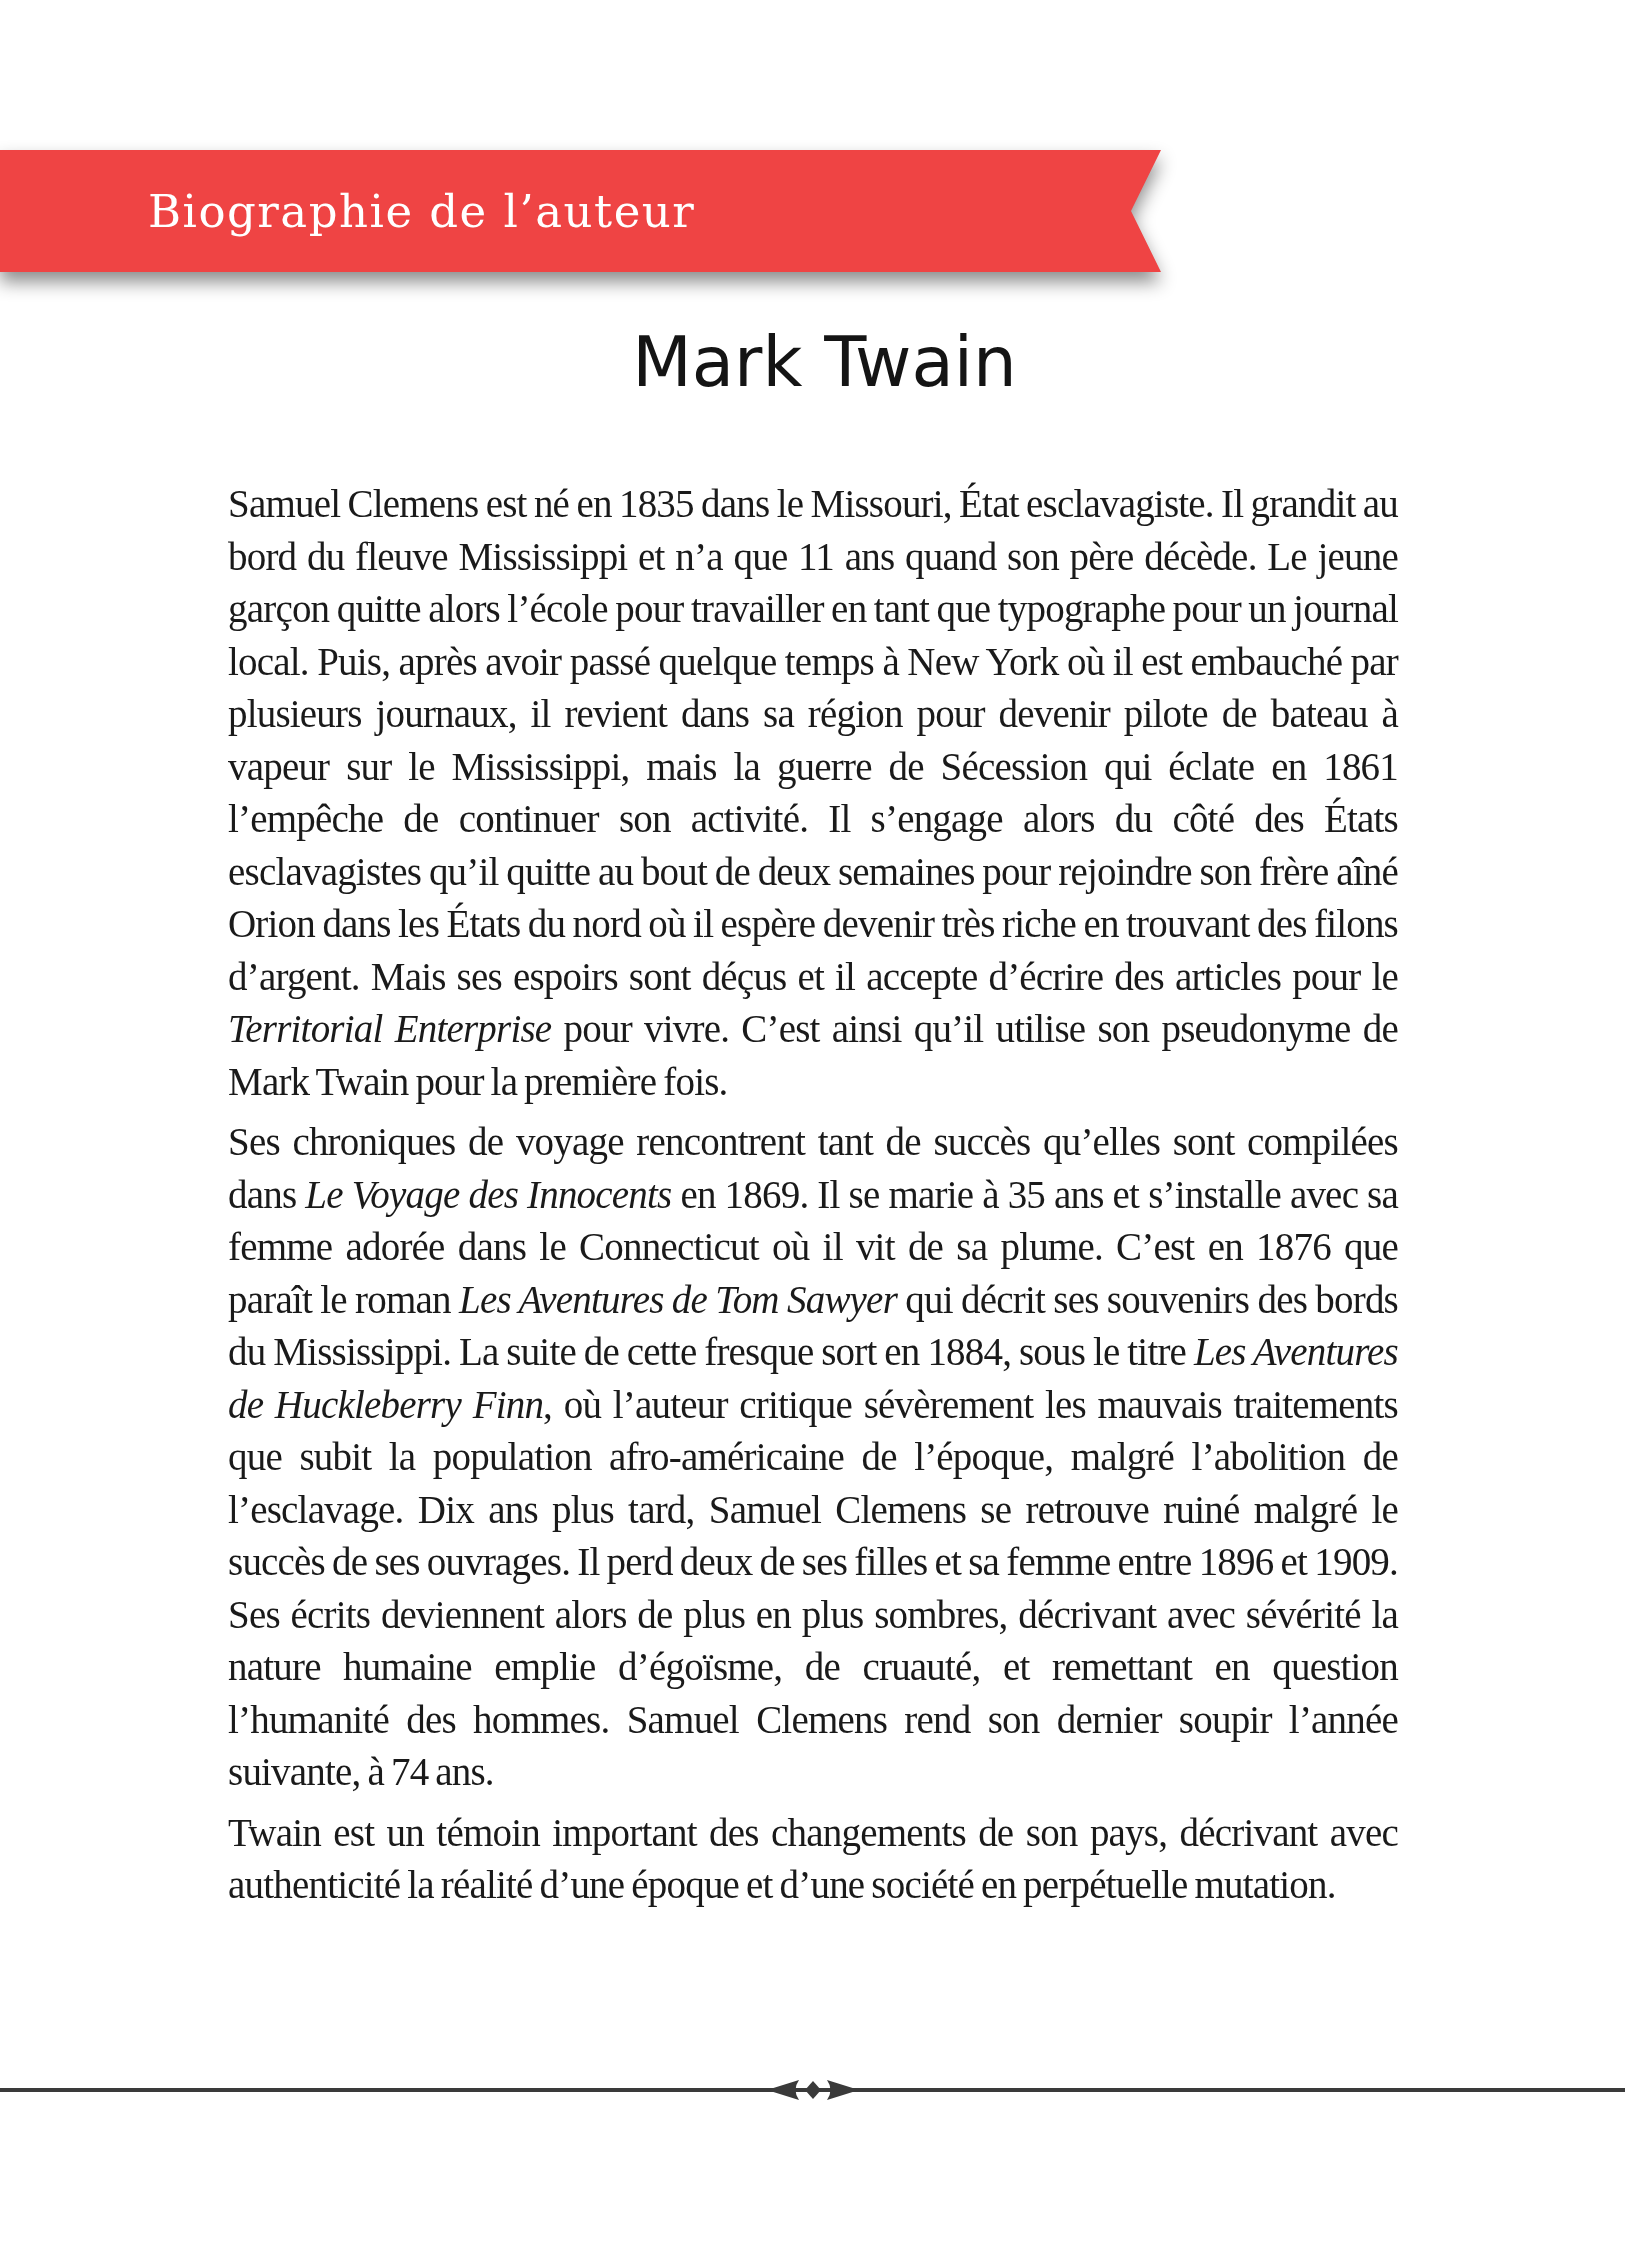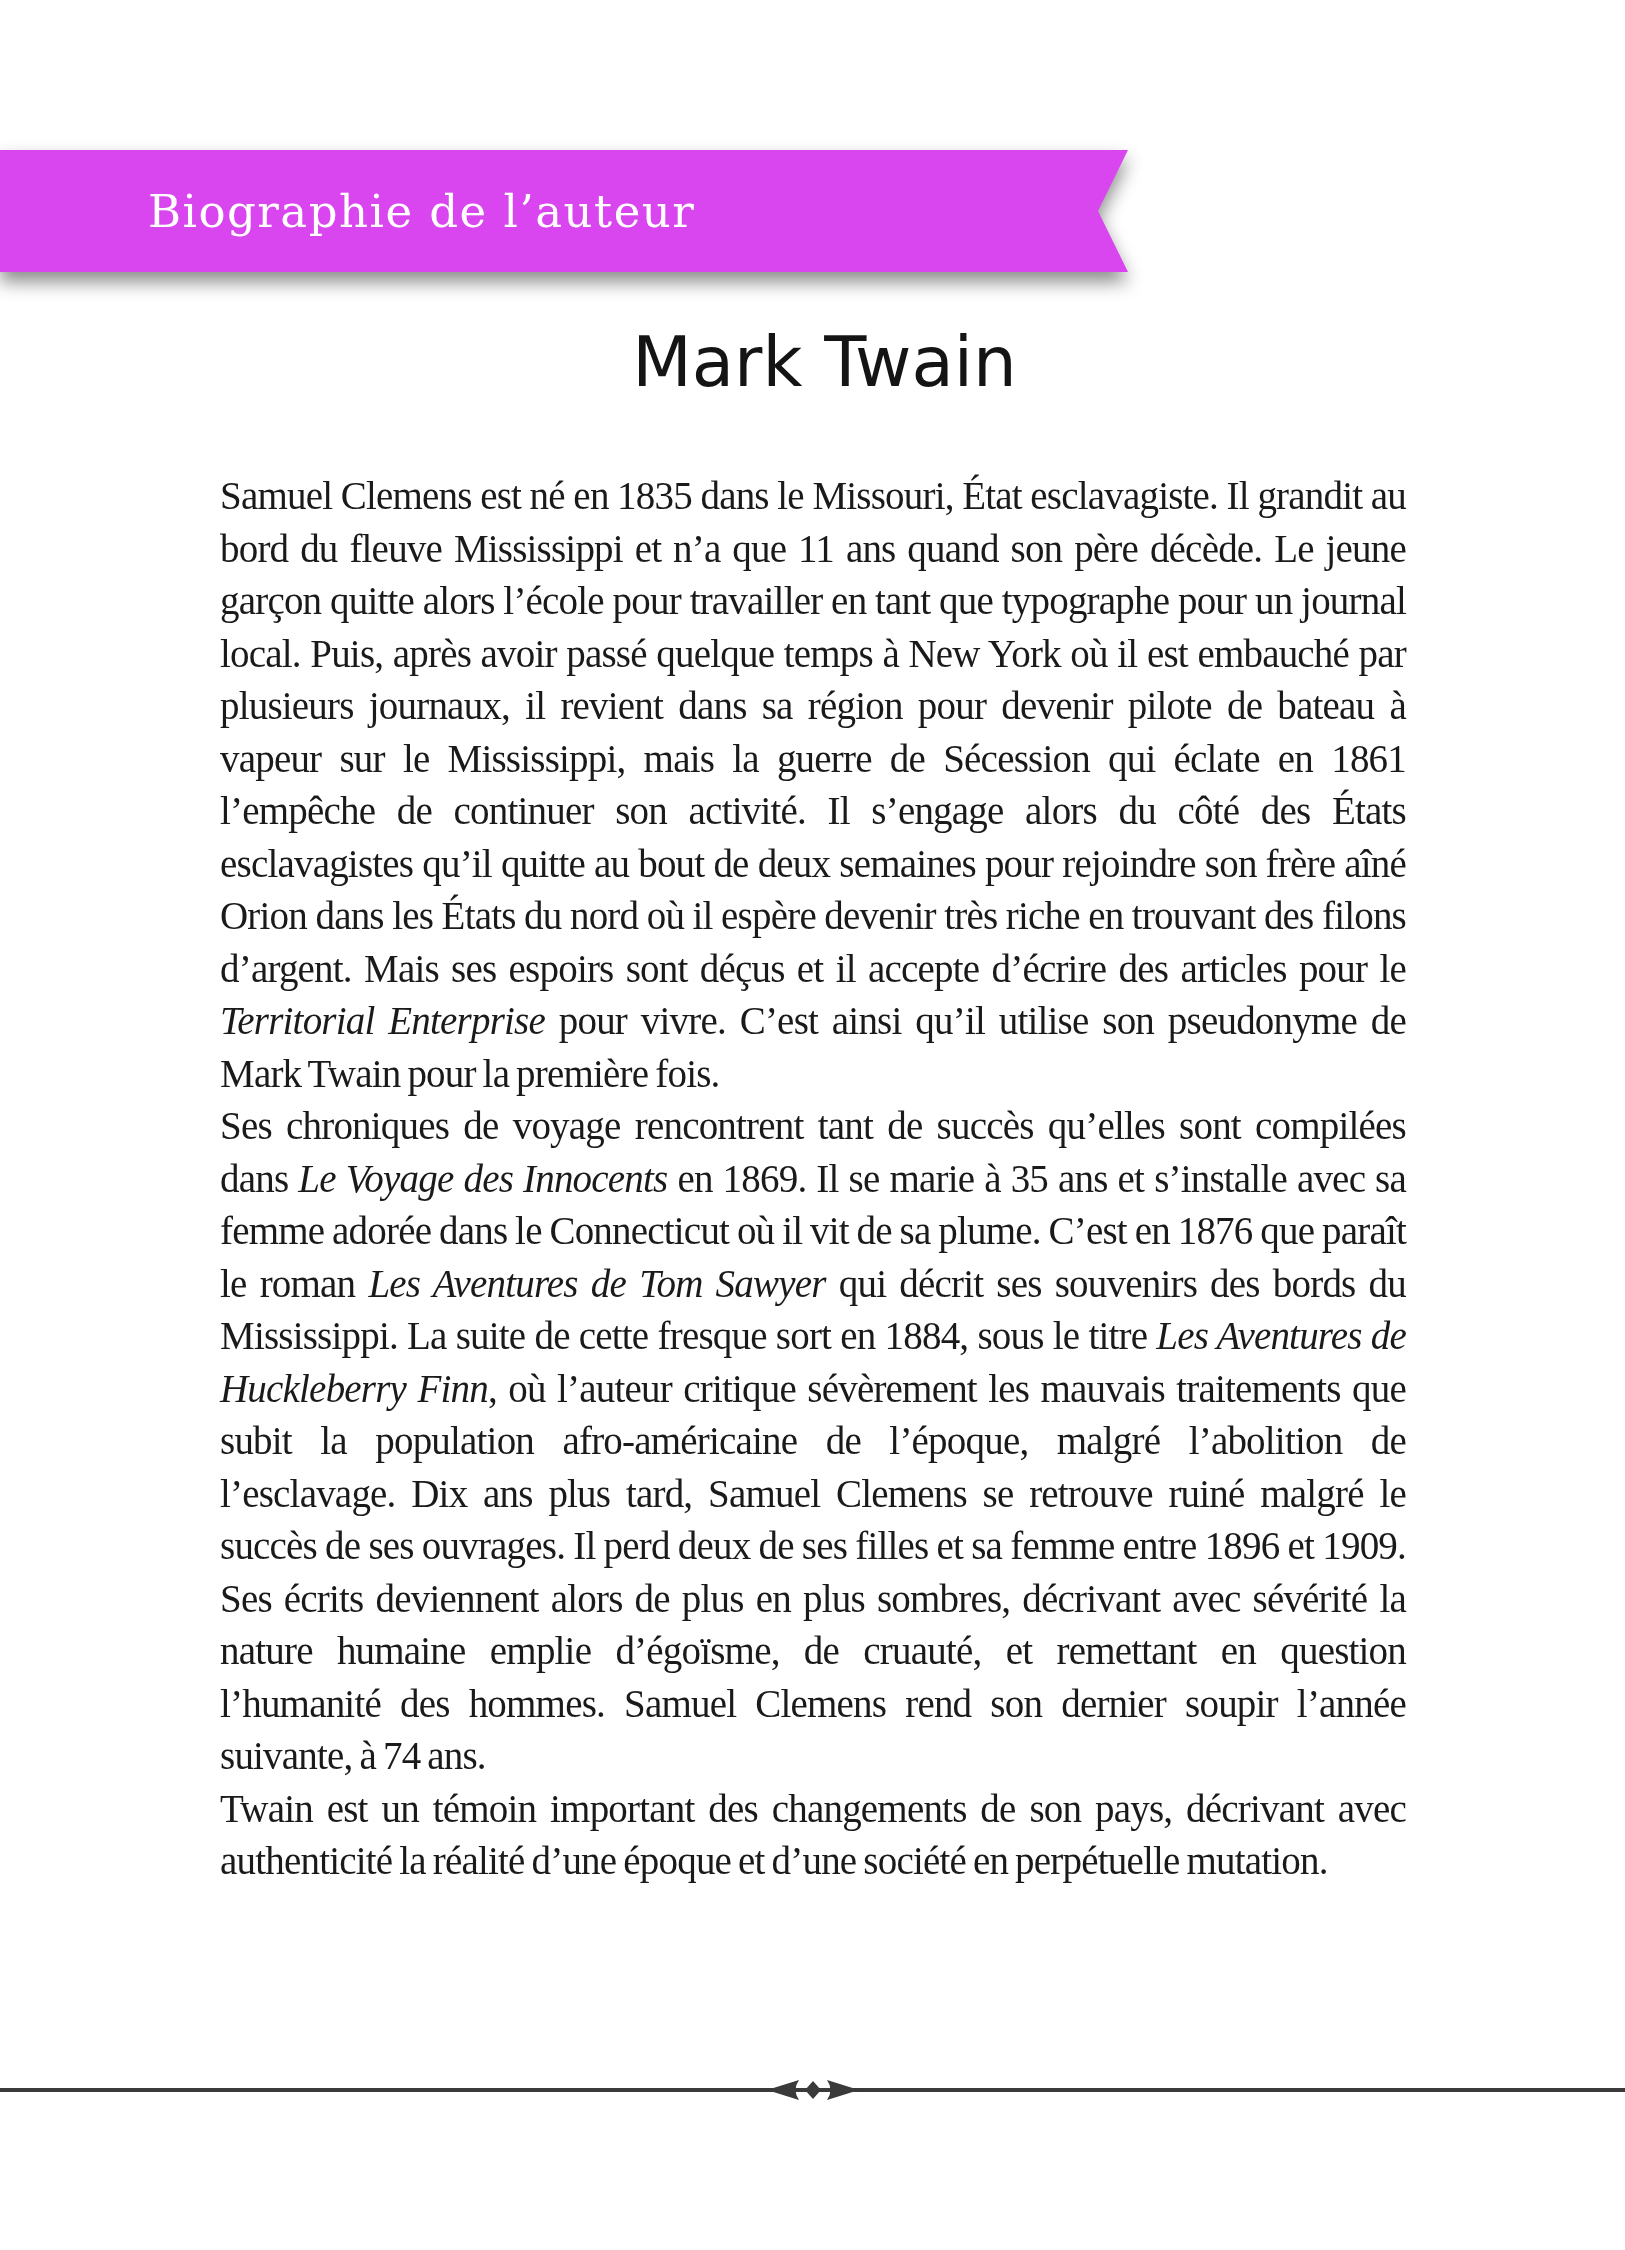--- a/index.html
+++ b/index.html
@@ -17,23 +17,24 @@
     position: absolute;
     top: 150px;
     left: 0;
     width: 1128px;
     height: 122px;
     filter: drop-shadow(0 10px 9px rgba(0,0,0,0.45));
   }
   .banner {
     width: 100%;
     height: 100%;
-    background: #d946ef;
+    background: #ef4444;
     clip-path: polygon(0 0, 100% 0, calc(100% - 30px) 50%, 100% 100%, 0 100%);
     position: relative;
+    padding-left: 33px;
   }
   .banner-label {
     position: absolute;
     left: 148px;
     top: 0;
     height: 122px;
     line-height: 124px;
     color: #ffffff;
     font-family: "DejaVu Serif", serif;
     font-size: 45px;
@@ -61,21 +62,21 @@
     top: 470px;
     left: 220px;
     width: 1186px;
     font-size: 39px;
     line-height: 52.5px;
     color: #1a1a1a;
     letter-spacing: -0.8px;
     word-spacing: -2px;
   }
   .bio p {
-    margin: 0;
+    margin: 8px;
     text-align: justify;
   }
   .bio i { font-style: italic; }
 
   
   .divider {
     position: absolute;
     top: 2072px;
     left: 0;
     width: 1625px;

